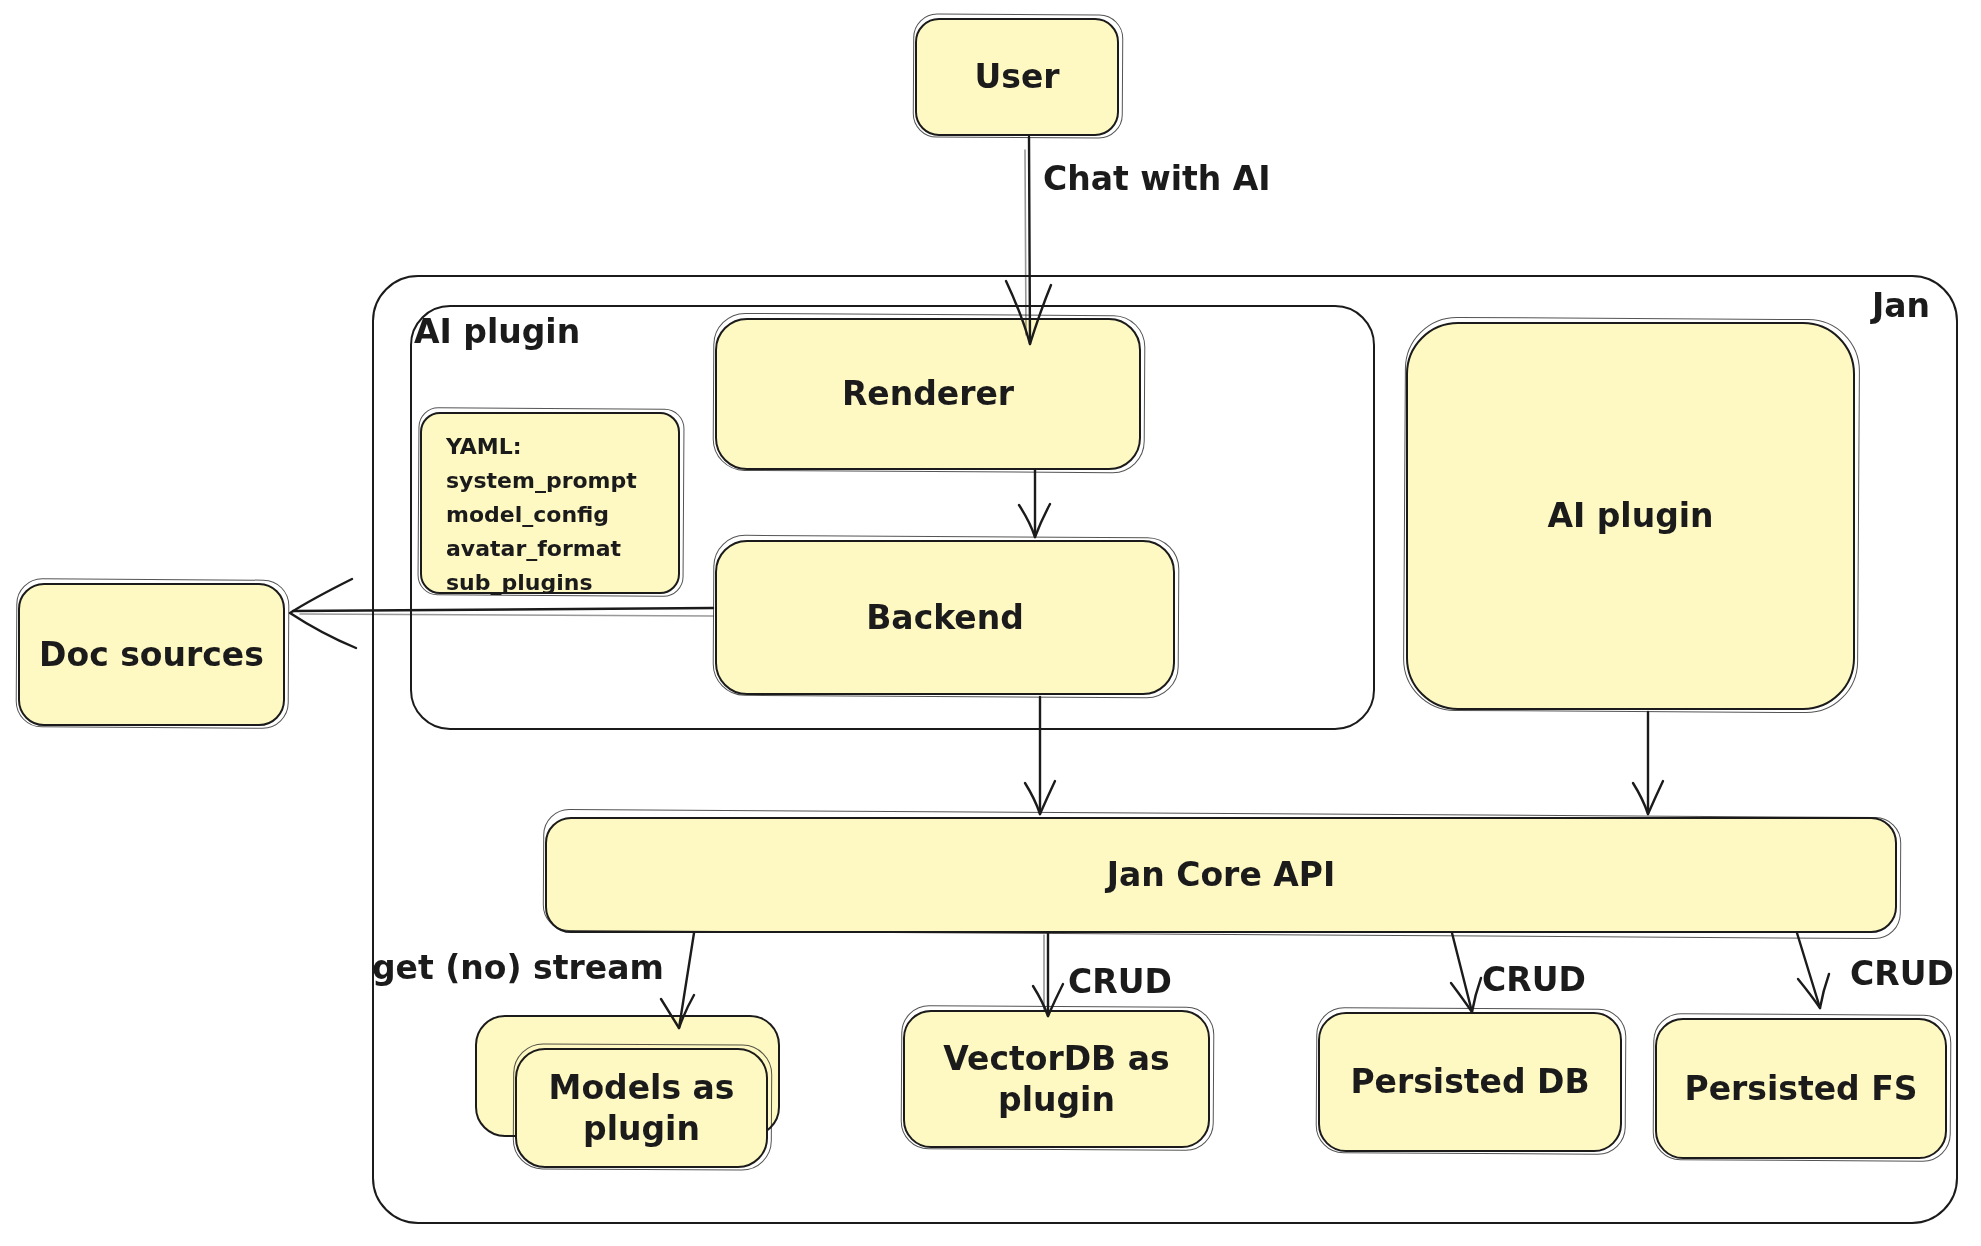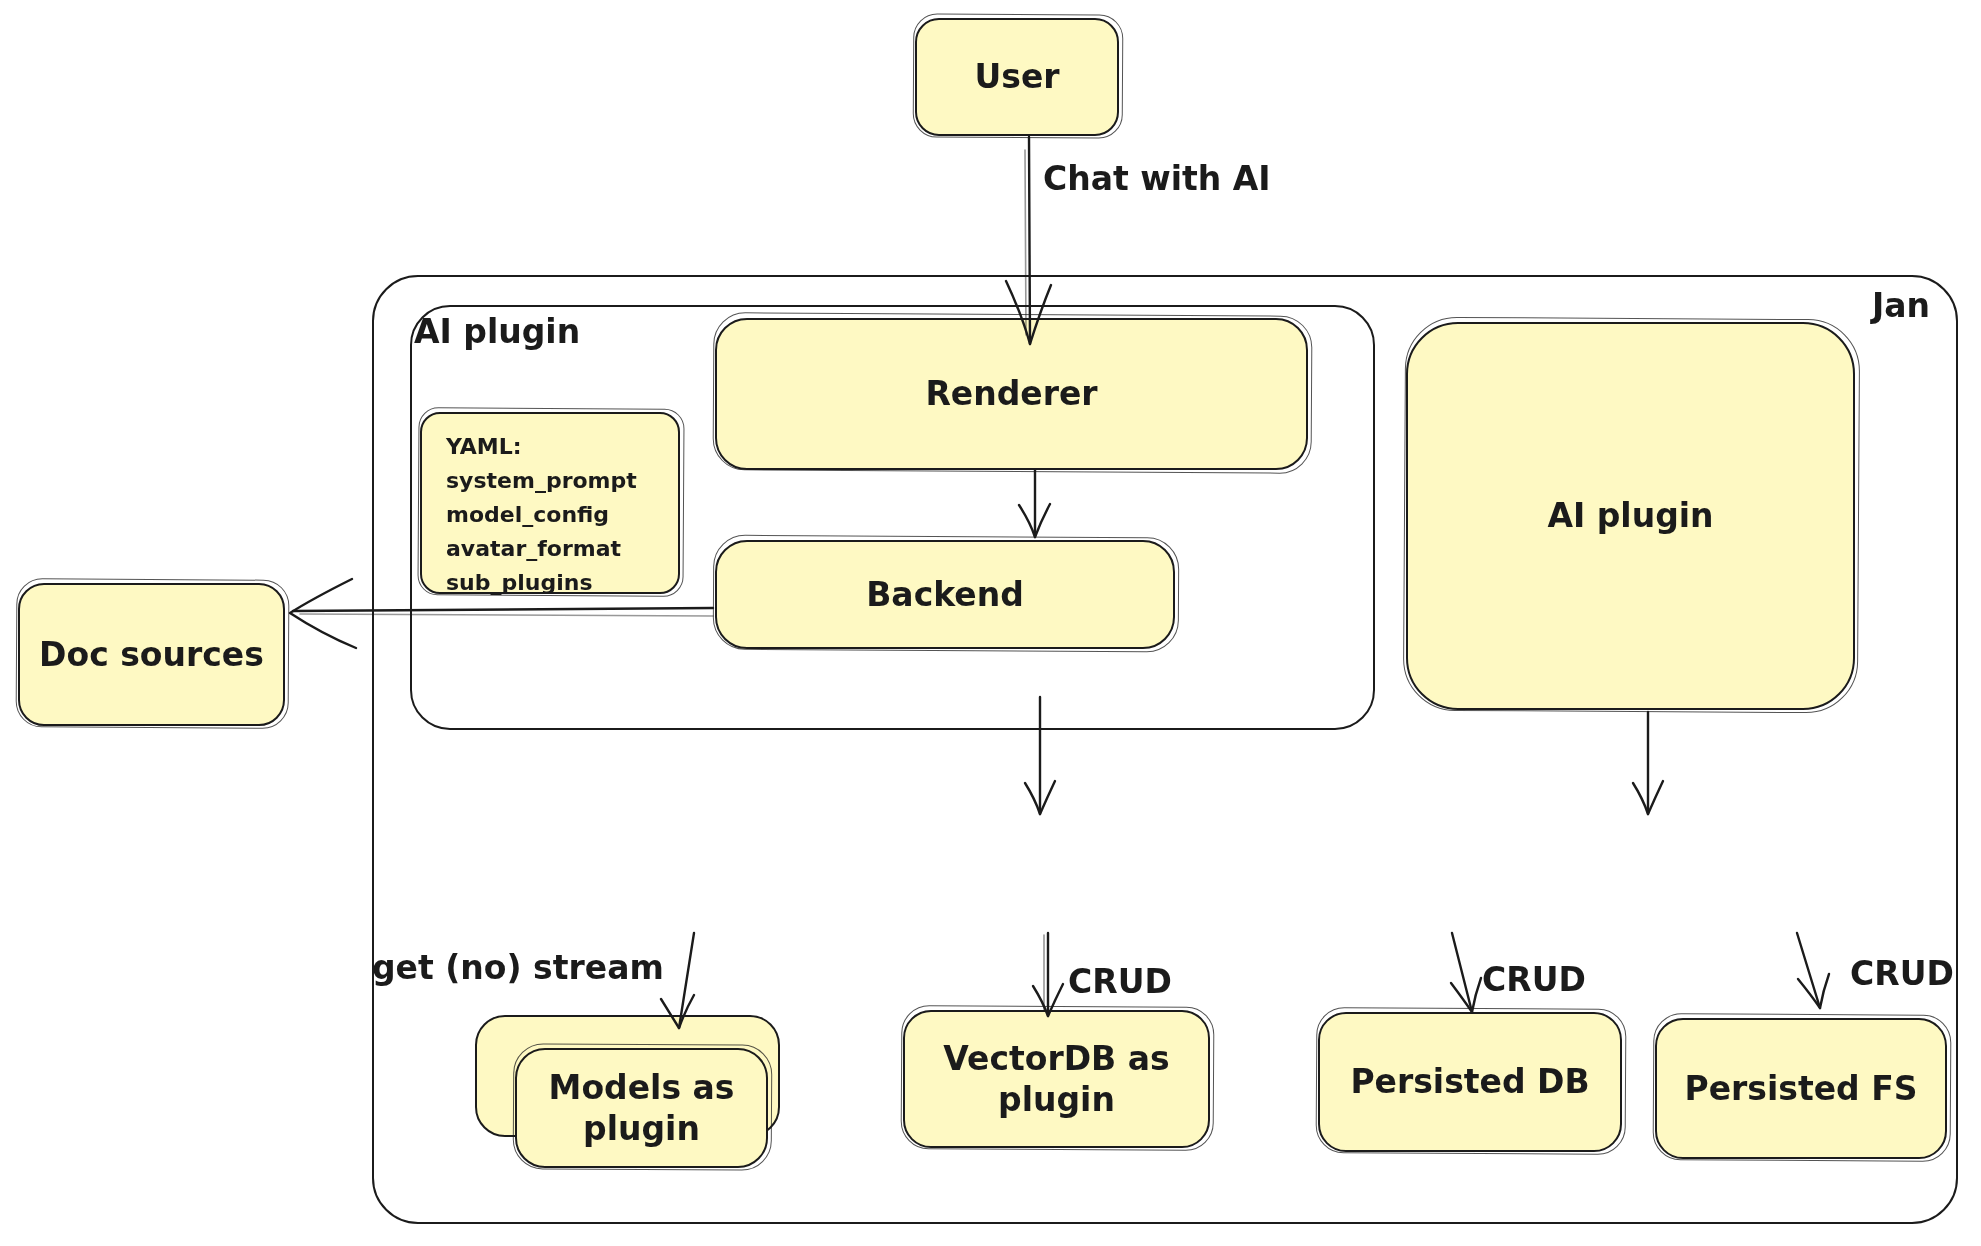--- a/index.html
+++ b/index.html
@@ -29,23 +29,23 @@
   .note { font-weight: bold; font-size: 22px; line-height: 34px; padding: 16px 0 0 24px; text-align: left; }
 
   .arrows { position: absolute; left: 0; top: 0; z-index: 5; pointer-events: none; }
   .arrows path { stroke: var(--ink); stroke-width: 2.4; fill: none; stroke-linecap: round; stroke-linejoin: round; }
   .arrows path.ghost { opacity: .45; stroke-width: 1.6; }
 
   
   .user         { left: 915px;  top: 18px;   width: 204px;  height: 118px; border-radius: 24px; }
   .jan          { left: 372px;  top: 275px;  width: 1586px; height: 949px; border-radius: 46px; }
   .ai-left      { left: 410px;  top: 305px;  width: 965px;  height: 425px; border-radius: 40px; }
-  .renderer     { left: 715px;  top: 318px;  width: 593px;  height: 152px; border-radius: 32px; }
+  .renderer     { left: 715px;  top: 318px;  width: 426px;  height: 152px; border-radius: 32px; }
   .yaml         { left: 420px;  top: 412px;  width: 260px;  height: 182px; border-radius: 20px; }
-  .backend      { left: 715px;  top: 540px;  width: 460px;  height: 109px; border-radius: 32px; }
+  .backend      { left: 715px;  top: 540px;  width: 460px;  height: 155px; border-radius: 32px; }
   .doc          { left: 18px;   top: 545px;  width: 267px;  height: 143px; border-radius: 26px; margin-top: 38px; }
   .ai-right     { left: 1406px; top: 322px;  width: 449px;  height: 388px; border-radius: 52px; }
   .jan-core     { left: 545px;  top: 817px;  width: 1352px; height: 116px; border-radius: 26px; }
   .models-back  { left: 475px;  top: 1015px; width: 305px;  height: 122px; border-radius: 30px; }
   .models-front { left: 515px;  top: 1048px; width: 253px;  height: 120px; border-radius: 30px; }
   .vectordb     { left: 903px;  top: 1010px; width: 307px;  height: 138px; border-radius: 28px; }
   .persist-db   { left: 1318px; top: 1012px; width: 304px;  height: 140px; border-radius: 28px; }
   .persist-fs   { left: 1655px; top: 1018px; width: 292px;  height: 141px; border-radius: 28px; }
 
   .models-front .lbl, .vectordb .lbl { max-width: 235px; }
@@ -87,20 +87,23 @@
   </div>
 
   <div class="box node sketch doc">
     <span class="lbl">Doc sources</span>
   </div>
 
   <div class="box node sketch ai-right">
     <span class="lbl">AI plugin</span>
   </div>
 
+  <div class="box node sketch jan-core">
+    <span class="lbl">Jan Core API</span>
+  </div>
 
   <div class="box node models-back"></div>
   <div class="box node sketch models-front">
     <span class="lbl">Models as plugin</span>
   </div>
 
   <div class="box node sketch vectordb">
     <span class="lbl">VectorDB as plugin</span>
   </div>
 

